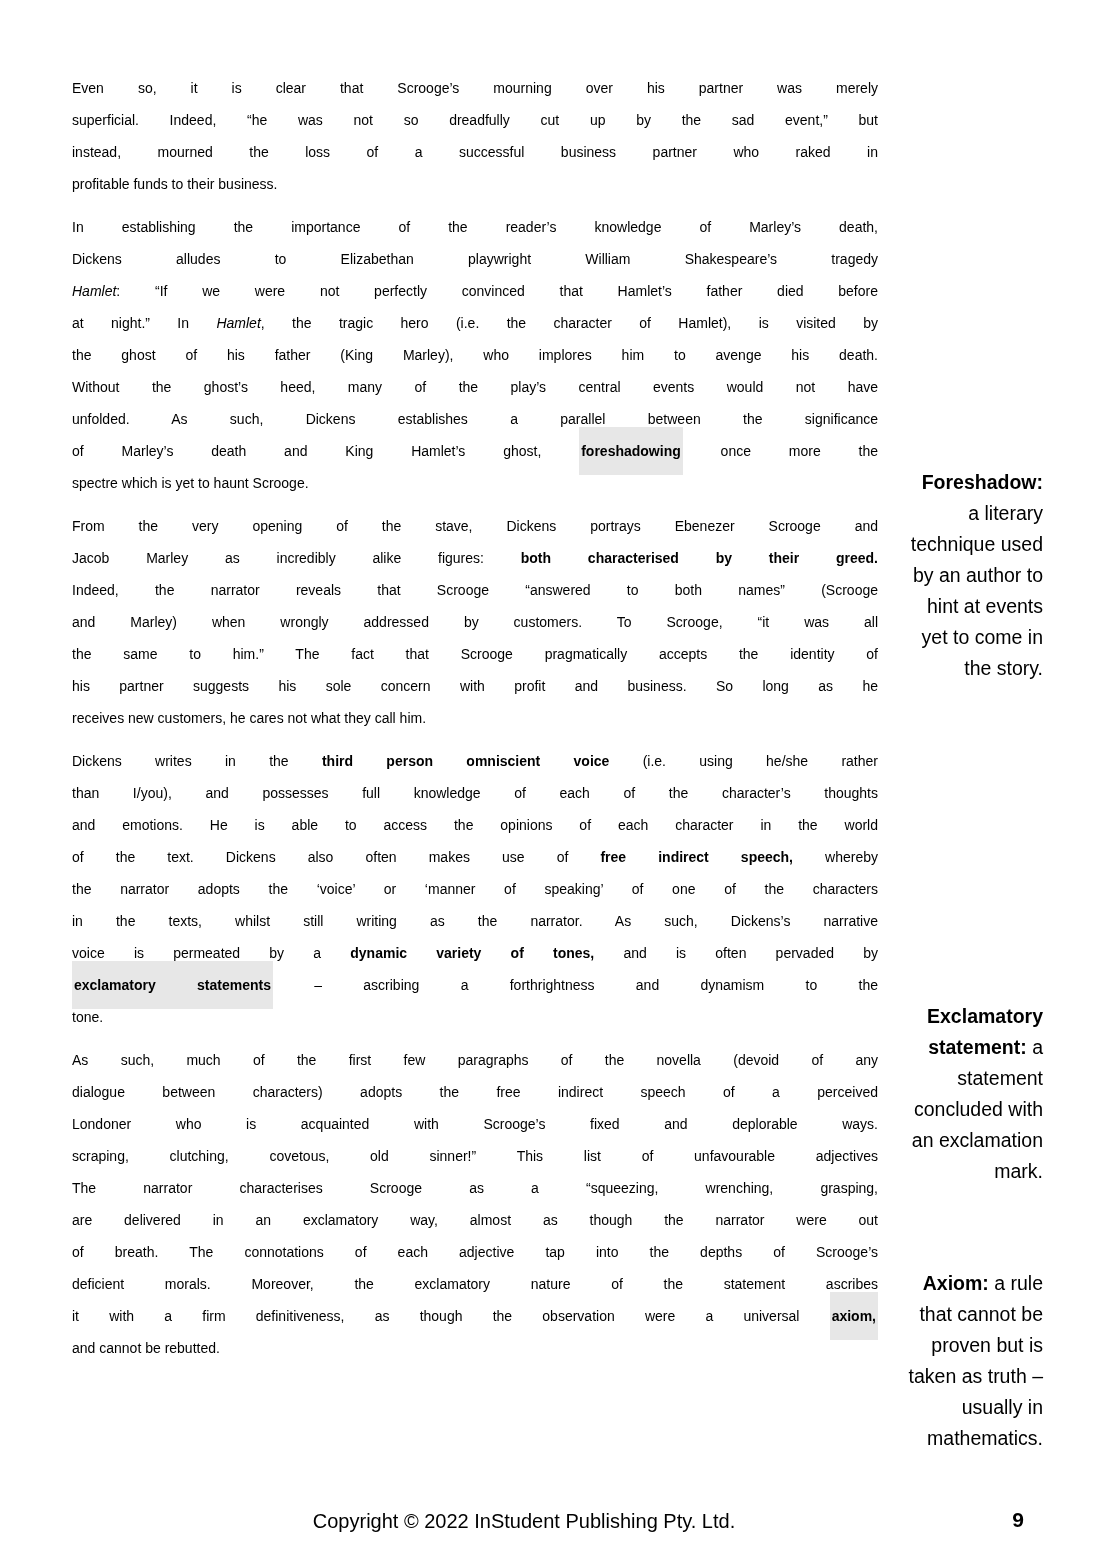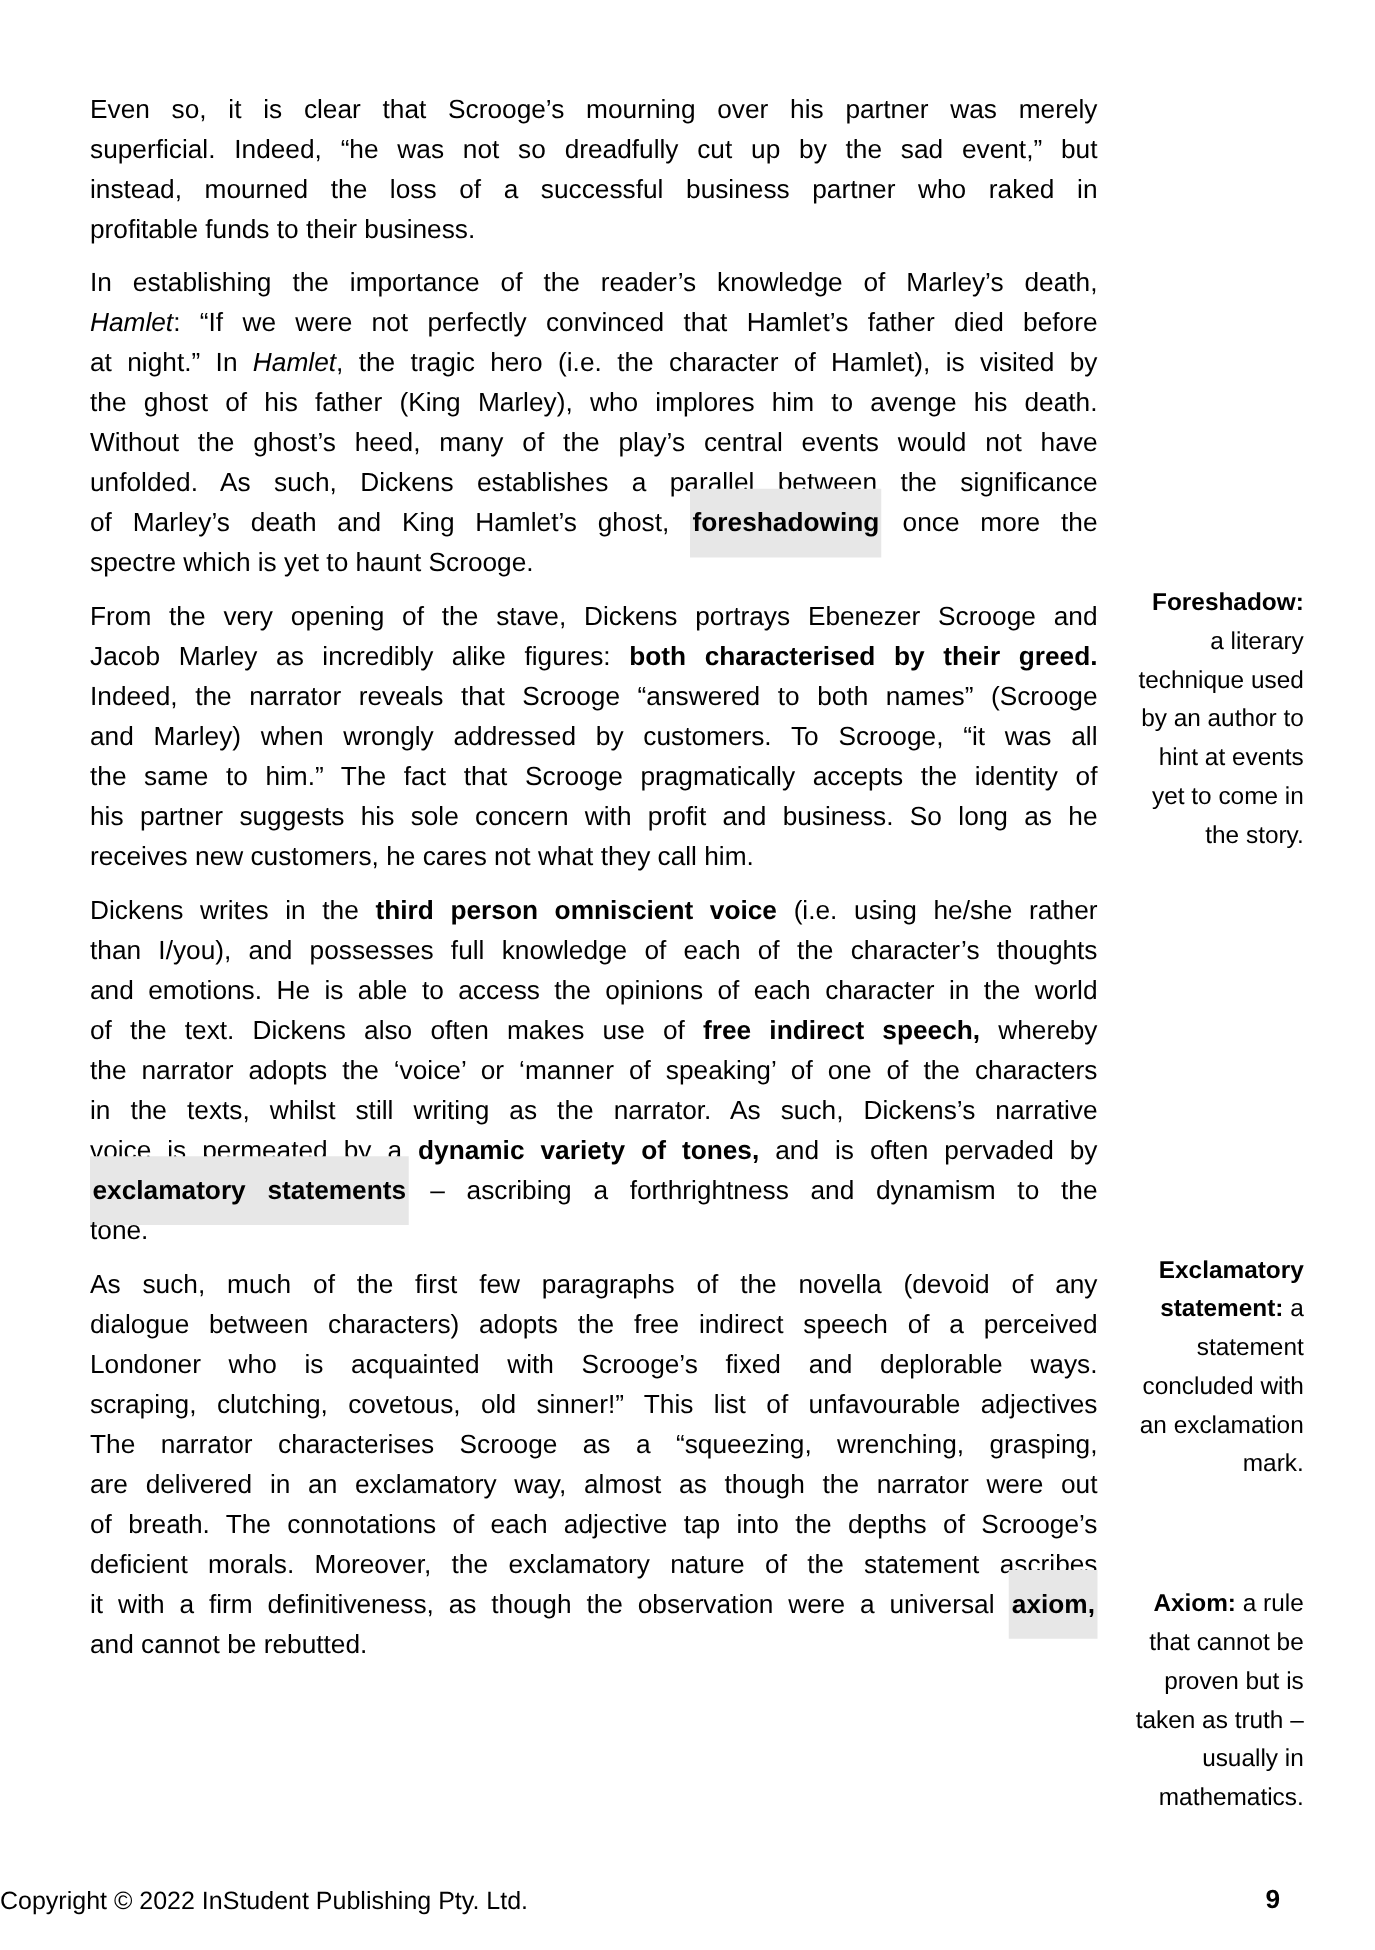--- a/index.html
+++ b/index.html
@@ -6,21 +6,21 @@
   .page{
     position:relative;
     width:1100px;height:1560px;
     background:var(--page-bg,#fff);
     overflow:hidden;
     font-family:"Liberation Sans","DejaVu Sans",sans-serif;
     color:var(--text,#000);
   }
   .body-col{
     position:absolute;left:72px;top:72px;width:806px;
-    font-size:21px;
+    font-size:14px;
   }
   .para{margin:0 0 11px 0;}
   .bline{
     line-height:32px;
     text-align:justify;
     text-align-last:justify;
   }
   .bline.last{text-align-last:left;}
   .b{font-weight:bold;}
   .i{font-style:italic;}
@@ -28,41 +28,42 @@
   .margin-note{
     position:absolute;left:893px;width:150px;
     font-size:19.5px;
   }
   .nline{line-height:31px;text-align:right;}
   .note-1{top:467px;}
   .note-2{top:1001px;}
   .note-3{top:1268px;}
   .copyright{
     position:absolute;top:1510px;left:0;width:1048px;
-    font-size:20px;
+    text-align:center;font-size:20px;
   }
   .page-num{
     position:absolute;top:1508px;right:76px;
     font-size:21px;font-weight:bold;
   }
 </style>
 </head>
 <body>
 
 <div class="page">
 
   <div class="body-col">
       <div class="para">
         <div class="bline"><span>Even so, it is clear that Scrooge’s mourning over his partner was merely</span></div>
         <div class="bline"><span>superficial. Indeed, “he was not so dreadfully cut up by the sad event,” but</span></div>
         <div class="bline"><span>instead, mourned the loss of a successful business partner who raked in</span></div>
         <div class="bline last"><span>profitable funds to their business.</span></div>
       </div>
       <div class="para">
         <div class="bline"><span>In establishing the importance of the reader’s knowledge of Marley’s death,</span></div>
+        <div class="bline"><span>Dickens alludes to Elizabethan playwright William Shakespeare’s tragedy</span></div>
         <div class="bline"><span class="i">Hamlet</span><span>: “If we were not perfectly convinced that Hamlet’s father died before</span></div>
         <div class="bline"><span>at night.” In </span><span class="i">Hamlet</span><span>, the tragic hero (i.e. the character of Hamlet), is visited by</span></div>
         <div class="bline"><span>the ghost of his father (King Marley), who implores him to avenge his death.</span></div>
         <div class="bline"><span>Without the ghost’s heed, many of the play’s central events would not have</span></div>
         <div class="bline"><span>unfolded. As such, Dickens establishes a parallel between the significance</span></div>
         <div class="bline"><span>of Marley’s death and King Hamlet’s ghost, </span><span class="b hl">foreshadowing</span><span> once more the</span></div>
         <div class="bline last"><span>spectre which is yet to haunt Scrooge.</span></div>
       </div>
       <div class="para">
         <div class="bline"><span>From the very opening of the stave, Dickens portrays Ebenezer Scrooge and</span></div>

